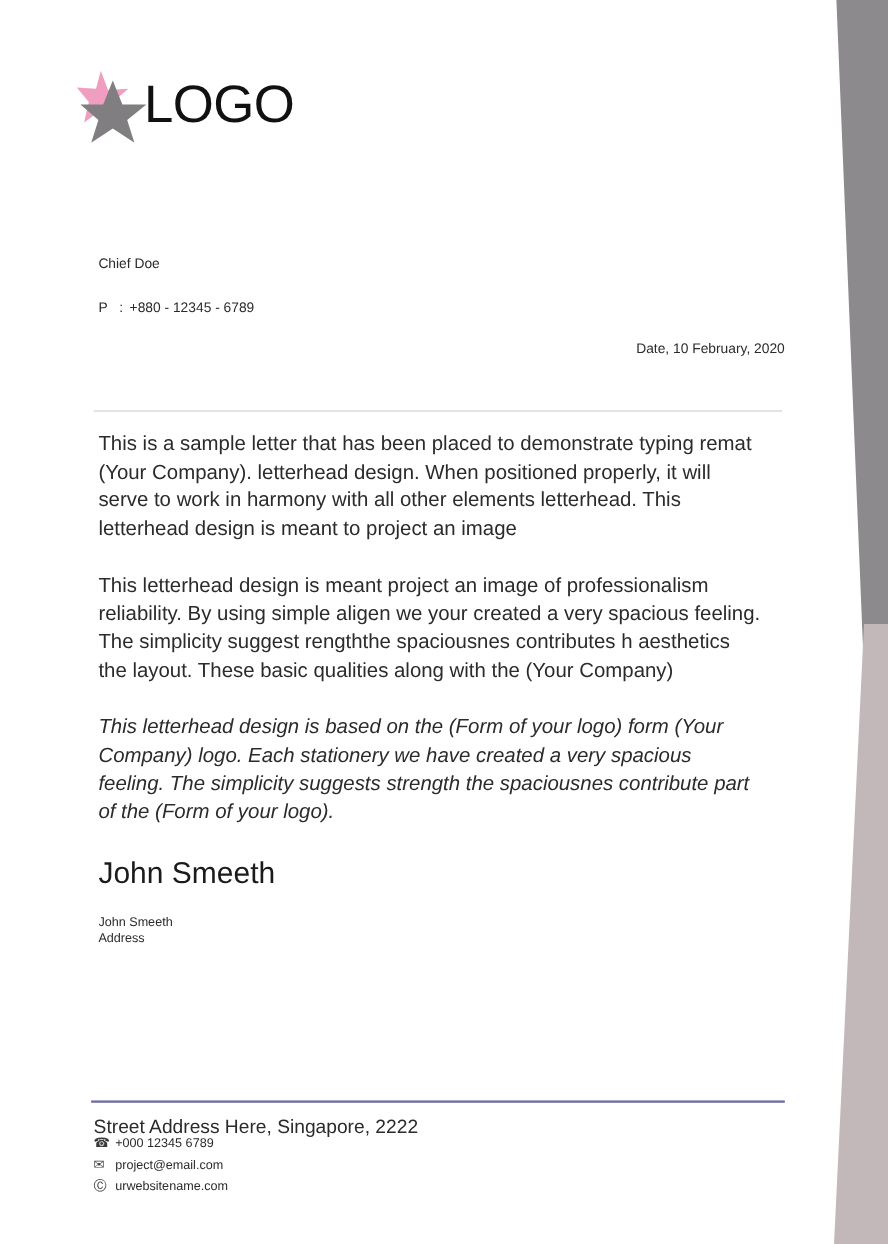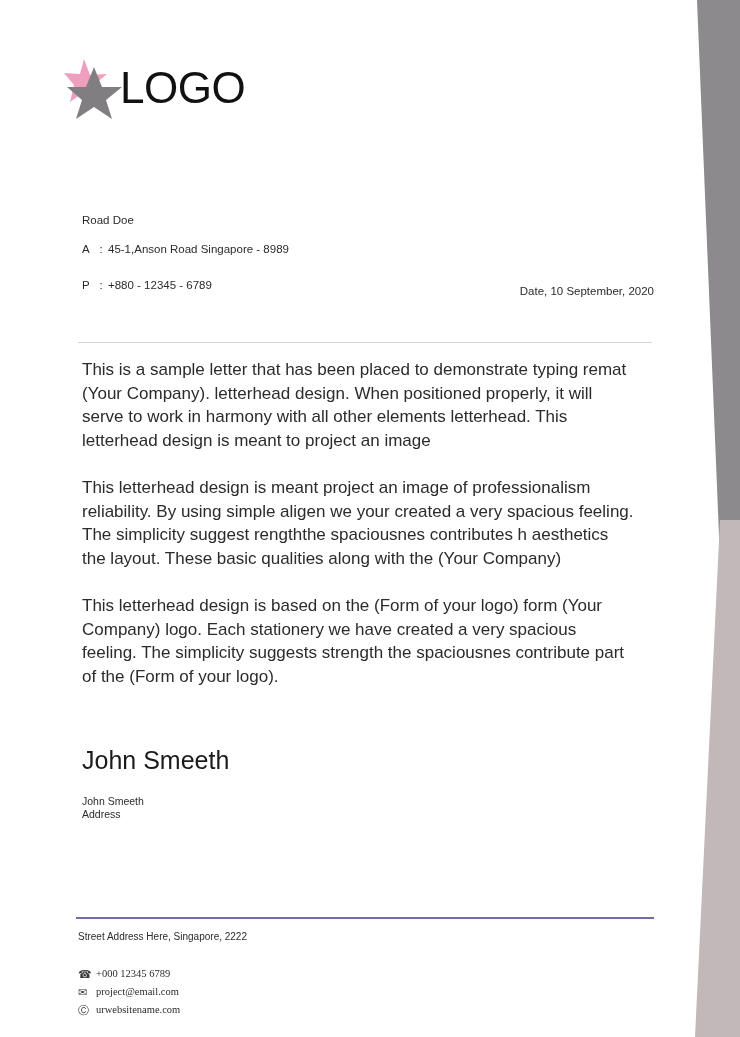--- a/index.html
+++ b/index.html
@@ -116,27 +116,27 @@
     left: 82px;
     top: 358px;
     width: 552px;
   }
   .para {
     font-size: 17px;
     color: #2b2b2b;
     line-height: 23.5px;
     margin: 0 0 24px 0;
   }
-  .para:last-child { margin-bottom: 12px; }
+  .para:last-child { margin-bottom: 12px; font-style: italic; }
 
   
   .signature {
     position: absolute;
     left: 82px;
-    top: 748px;
+    top: 716px;
   }
   .sign-name {
     font-size: 25px;
     color: #1b1b1b;
     font-weight: 400;
     line-height: 1;
     margin: 0 0 22px 0;
   }
   .sign-sub {
     font-size: 10.5px;
@@ -146,43 +146,43 @@
   }
 
   
   .footer {
     position: absolute;
     left: 78px;
     top: 932px;
     width: 500px;
   }
   .footer-address {
-    font-size: 10px;
-    color: #2b2b2b;
-    line-height: 1;
-    margin: 0 0 27px 0;
+    font-size: 16px;
+    color: #2b2b2b;
+    line-height: 1;
+    margin: 0 0 0 0;
   }
   .footer-row {
     display: flex;
     align-items: center;
     margin-bottom: 7px;
     font-size: 10.5px;
     color: #2b2b2b;
     line-height: 1;
   }
   .footer-row:last-child { margin-bottom: 0; }
   .footer-ico {
     width: 18px;
     flex: none;
     font-size: 11px;
     color: #3a3a3a;
     text-align: left;
     line-height: 1;
   }
-  .footer-txt { white-space: nowrap; font-family: Liberation Serif, serif; }
+  .footer-txt { white-space: nowrap; }
 </style>
 </head>
 <body>
 
 <div class="page">
 
   <div class="side-band">
     <svg width="60" height="1037" viewBox="0 0 60 1037" xmlns="http://www.w3.org/2000/svg">
       <polygon points="17,0 60,0 60,560 40,560" fill="#8c8a8c"></polygon>
       <polygon points="40,520 60,520 60,1037 15,1037" fill="#c3b8b9"></polygon>
@@ -193,33 +193,30 @@
     <div class="logo-mark">
       <svg width="58" height="62" viewBox="0 0 58 62" xmlns="http://www.w3.org/2000/svg">
         <polygon points="20,2 26,18 43,17 30,28 35,44 20,35 6,45 10,28 0,16 16,17" fill="#f09ec0"></polygon>
         <polygon points="30,10 38,30 58,30 42,43 48,62 30,50 12,62 18,43 3,30 22,30" fill="#807e80"></polygon>
       </svg>
     </div>
     <div class="logo-word">LOGO</div>
   </div>
 
   <div class="sender">
-    <div class="sender-line">Road Doe</div>
-
-    <div class="sender-line">
-      <span class="lbl">A</span><span class="sep">:</span><span>45-1,Anson Road Singapore - 8989</span>
-    </div>
+    <div class="sender-line">Chief Doe</div>
+
 
 
     <div class="sender-line">
       <span class="lbl">P</span><span class="sep">:</span><span>+880 - 12345 - 6789</span>
     </div>
   </div>
 
-  <div class="date-line">Date, 10 September, 2020</div>
+  <div class="date-line">Date, 10 February, 2020</div>
 
   <div class="rule-top"></div>
 
   <div class="body-copy">
     <p class="para">This is a sample letter that has been placed to demonstrate typing remat (Your Company). letterhead design. When positioned properly, it will serve to work in harmony with all other elements letterhead. This letterhead design is meant to project an image</p>
     <p class="para">This letterhead design is meant project an image of professionalism reliability. By using simple aligen we your created a very spacious feeling. The simplicity suggest  rengththe spaciousnes contributes h aesthetics the layout. These basic qualities along with the (Your Company)</p>
     <p class="para">This letterhead design is based on the (Form of your logo) form (Your Company) logo. Each stationery we have created a very spacious feeling. The simplicity suggests strength the spaciousnes contribute part of the (Form of your logo).</p>
   </div>
 
   <div class="signature">

